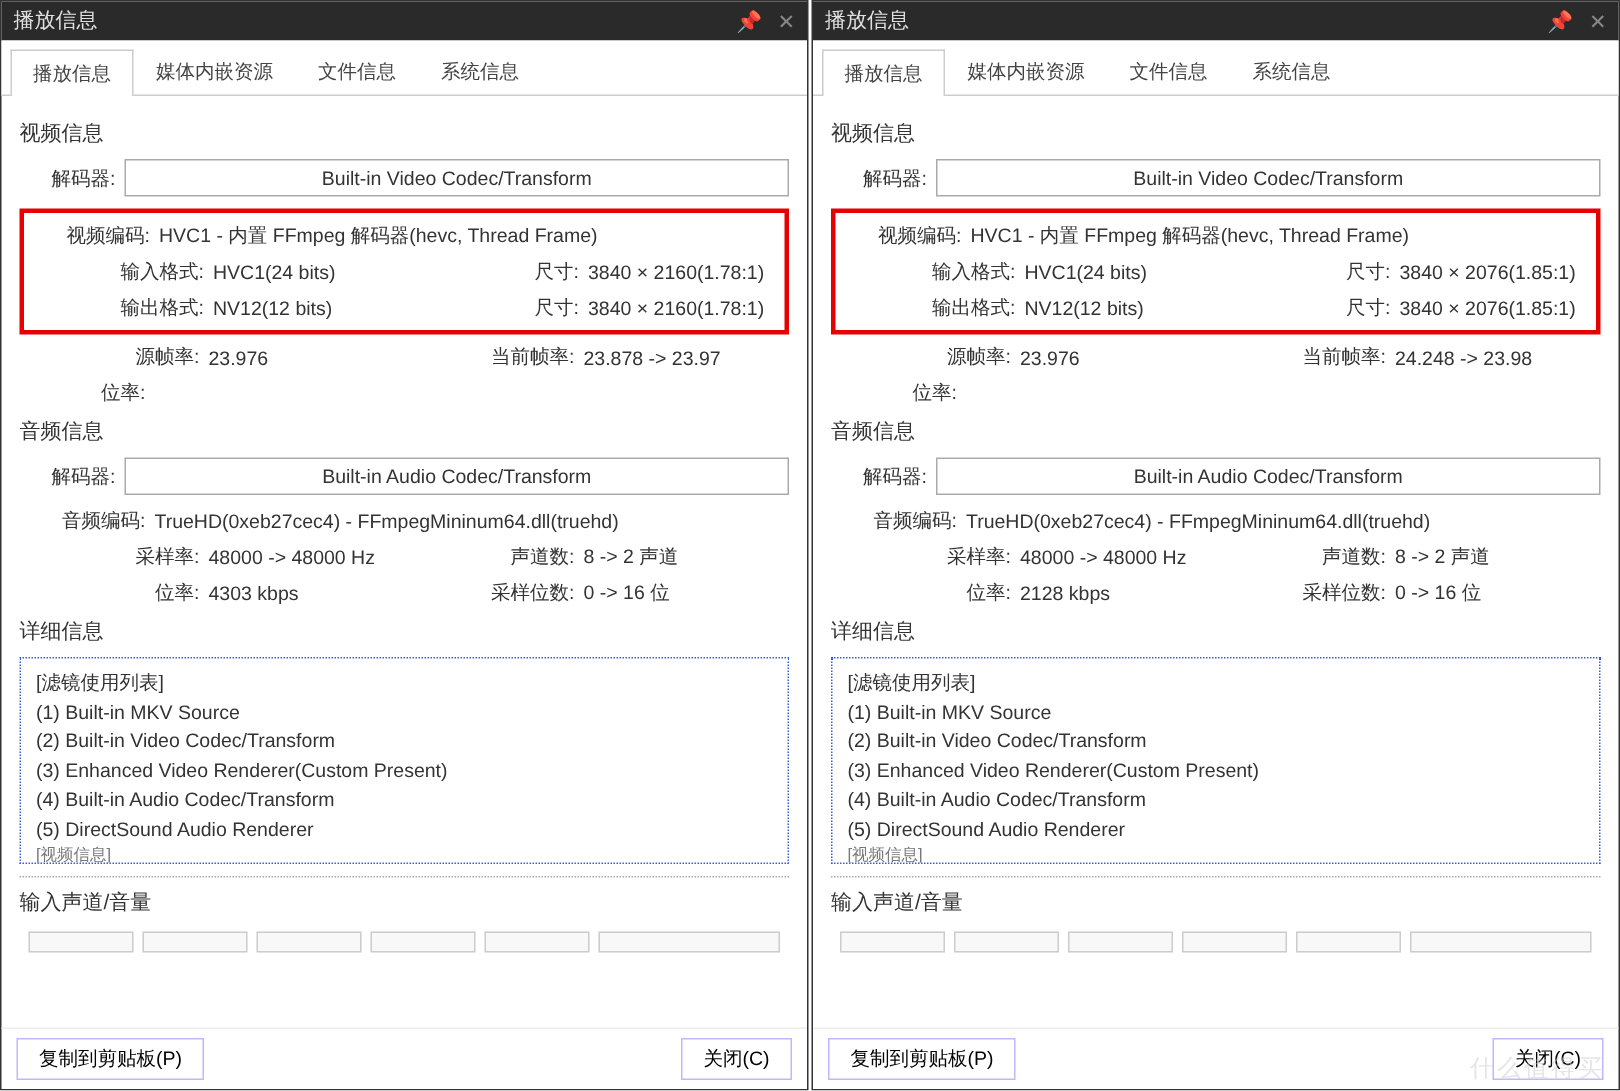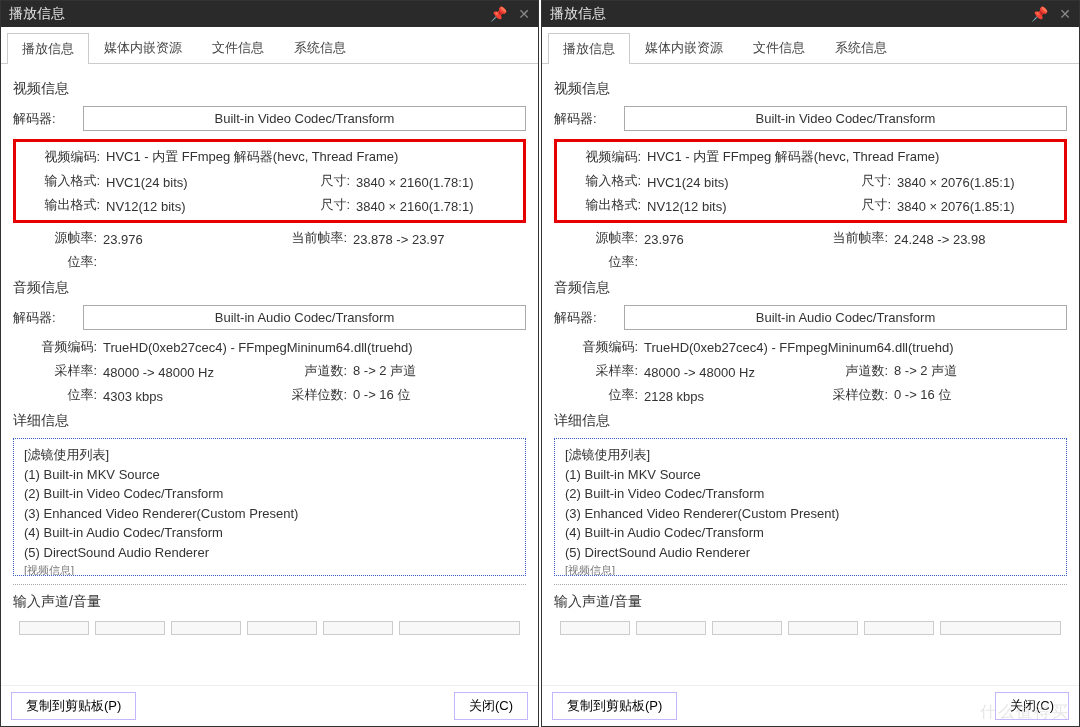--- a/index.html
+++ b/index.html
@@ -10,26 +10,26 @@
 .titlebar { background: #2a2a2a; color: #e0e0e0; display: flex; align-items: center; padding: 4px 8px; font-size: 14px; }
 .titlebar-title { flex: 1; }
 .titlebar-icons { display: flex; gap: 10px; align-items: center; color: #888; }
 .titlebar-icon { font-size: 14px; cursor: pointer; }
 .tabs { display: flex; border-bottom: 1px solid #ccc; background: #fff; padding: 5px 6px 0 6px; }
 .tab { padding: 6px 14px; border: 1px solid transparent; border-bottom: none; cursor: pointer; font-size: 13px; color: #444; }
 .tab.active { border-color: #ccc; background: #fff; position: relative; top: 1px; }
 .content { flex: 1; overflow-y: auto; padding: 8px 12px; }
 .section-title { font-size: 14px; color: #333; margin: 8px 0 8px 0; }
 .info-row { display: flex; align-items: center; margin-bottom: 8px; }
-.info-label { width: 70px; color: #333; padding-right: 6px; }
+.info-label { width: 70px; text-align: right; color: #333; padding-right: 6px; }
 .info-label::after { content: ":"; }
 .info-btn { flex: 1; border: 1px solid #aaa; padding: 4px 8px; text-align: center; background: #fff; cursor: pointer; font-size: 13px; }
 .info-val { flex: 1; color: #333; }
 .red-box { border: 3px solid #e60000; padding: 6px 0; }
-.dual-row { display: flex; align-items: flex-end; margin-bottom: 6px; }
+.dual-row { display: flex; align-items: center; margin-bottom: 6px; padding-left: 36px; }
 .dual-label1 { width: 90px; text-align: right; padding-right: 6px; }
 .dual-label1::after { content: ":"; }
 .dual-val1 { width: 150px; }
 .dual-label2 { width: 100px; text-align: right; padding-right: 6px; }
 .dual-label2::after { content: ":"; }
 .dual-val2 { flex: 1; }
 .single-row { display: flex; align-items: center; margin-bottom: 6px; }
 .filter-box { border: 1px dotted #3a5fcd; padding: 6px 10px; height: 138px; overflow: hidden; font-size: 13px; line-height: 1.5; }
 .filter-line { color: #333; }
 .filter-cut { color: #777; font-size: 11px; }

